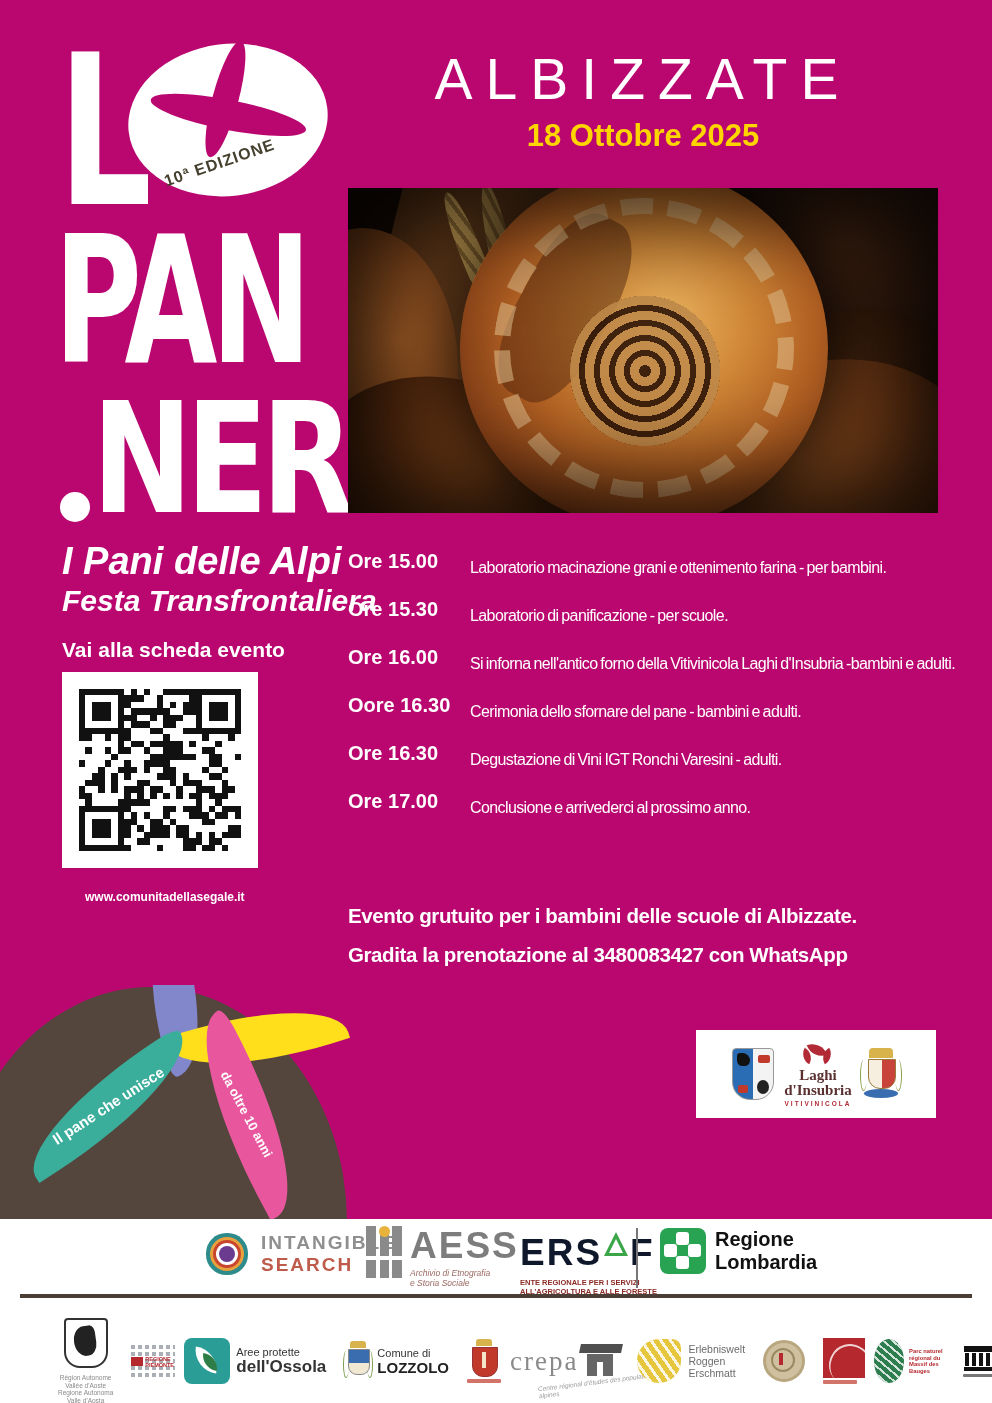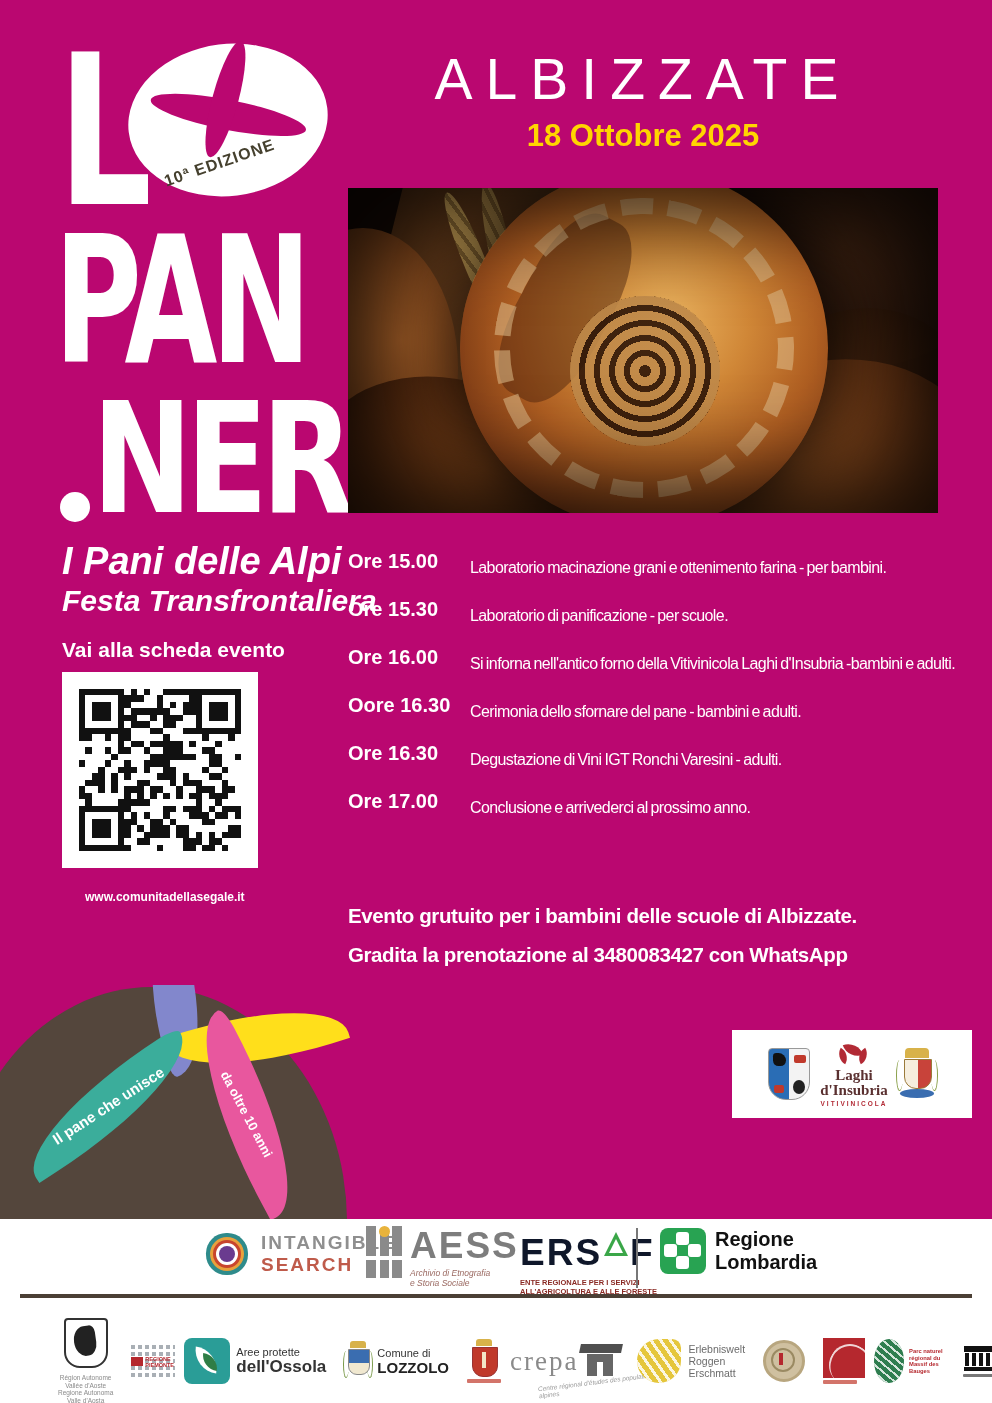--- a/index.html
+++ b/index.html
@@ -69,21 +69,21 @@
   .site{left:62px;top:890px;color:#fff;font-size:12px;font-weight:bold;margin-left:23px;}
 
   
   .sched{left:348px;top:544px;width:612px;color:#fff;}
   .srow{display:flex;align-items:flex-start;}
   .stime{flex:0 0 122px;font-size:20px;font-weight:bold;line-height:35px;}
   .sdesc{flex:1;font-size:16px;font-weight:normal;line-height:48px;letter-spacing:-0.6px;word-spacing:-1px;}
   .note{left:348px;top:896px;width:600px;color:#fff;font-size:20.5px;font-weight:bold;line-height:39px;letter-spacing:-0.4px;}
 
   
-  .pbox{left:732px;top:1030px;width:240px;height:88px;background:#fff;display:flex;align-items:center;
+  .pbox{left:696px;top:1030px;width:240px;height:88px;background:#fff;display:flex;align-items:center;
         justify-content:center;gap:10px;}
   .crest1{width:40px;height:50px;border-radius:4px 4px 18px 18px;position:relative;overflow:hidden;
      background:linear-gradient(90deg,#2a6db5 50%,#f3f3f3 50%);border:1px solid #999;}
   .crest1 .e1{position:absolute;left:4px;top:4px;width:13px;height:13px;background:#111;border-radius:30% 70% 50% 50%;}
   .crest1 .e2{position:absolute;right:3px;top:6px;width:12px;height:8px;background:#c0392b;border-radius:2px;}
   .crest1 .e3{position:absolute;left:5px;bottom:6px;width:10px;height:8px;background:#c0392b;border-radius:2px;}
   .crest1 .e4{position:absolute;right:4px;bottom:5px;width:12px;height:14px;background:#222;border-radius:50%;}
   .laghi{display:flex;flex-direction:column;align-items:center;position:relative;}
   .vine{width:34px;height:26px;position:relative;}
   .vine i{position:absolute;background:#b22a35;border-radius:0 100% 0 100%;}

